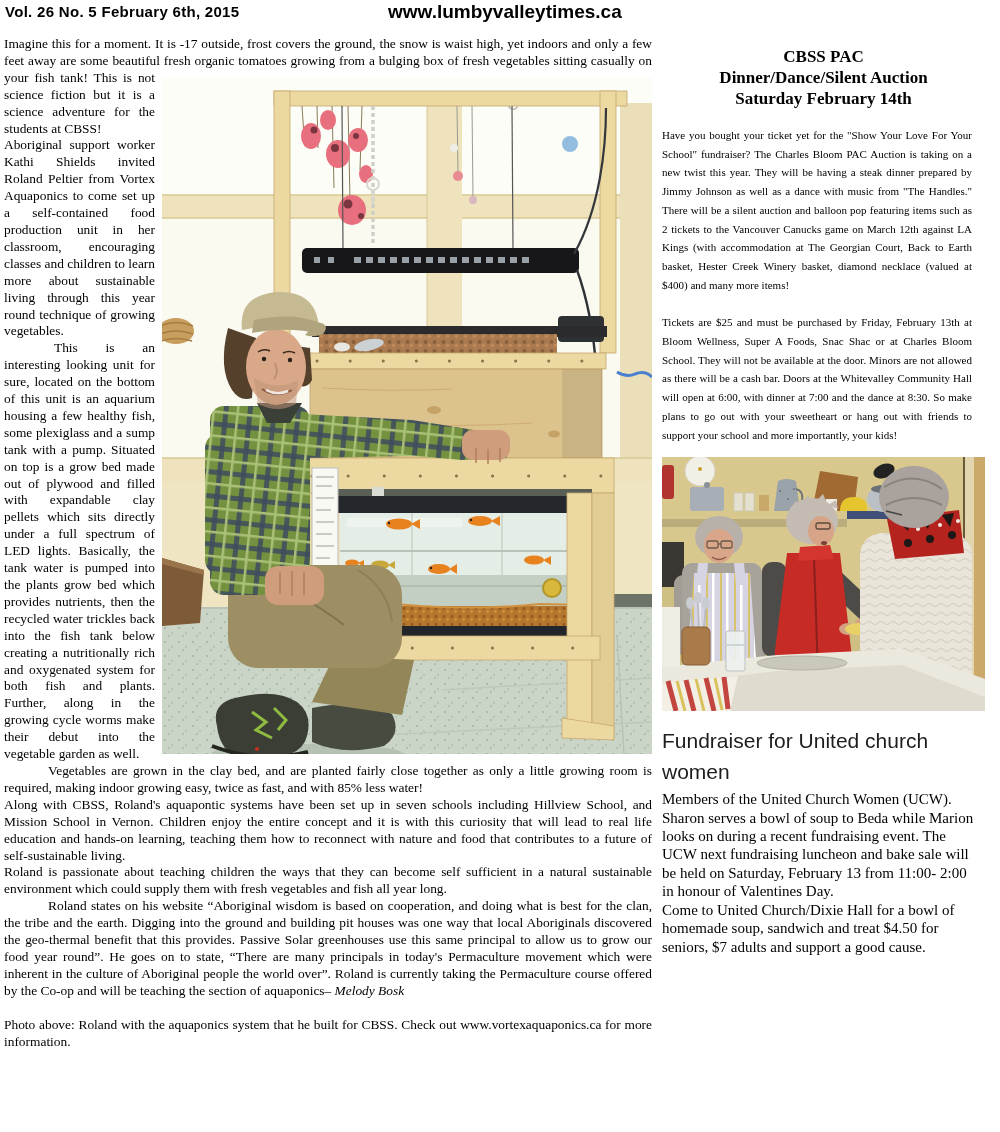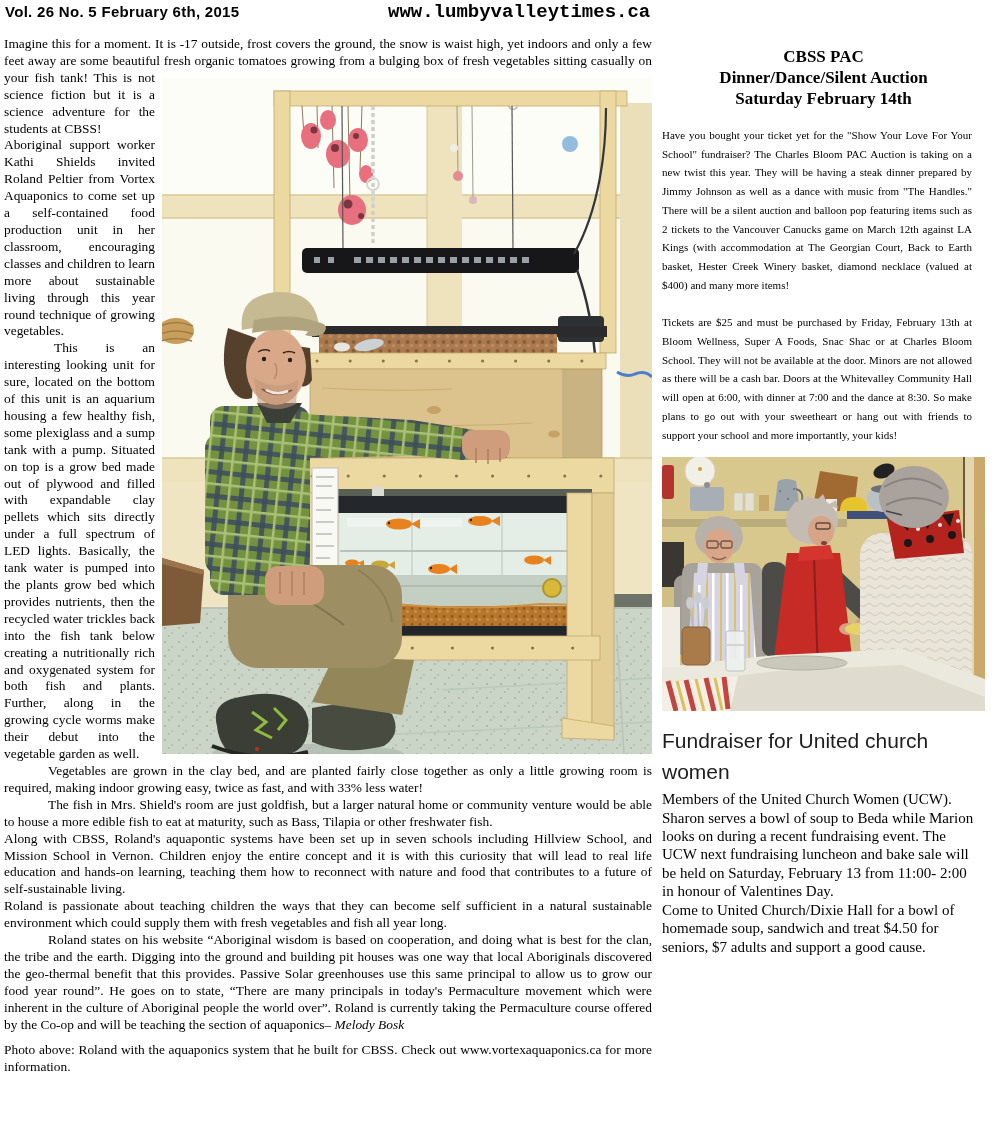--- a/index.html
+++ b/index.html
@@ -1,28 +1,28 @@
 <!DOCTYPE html>
 <html><head>
 <meta charset="utf-8">
 <style>
   html,body{margin:0;padding:0;}
   body{width:1000px;height:1132px;background:#ffffff;position:relative;overflow:hidden;
        font-family:"Liberation Serif",serif;color:#000;}
   .hdr-issue{position:absolute;left:5px;top:3px;font-family:"Liberation Sans",sans-serif;
        font-weight:bold;font-size:15px;letter-spacing:.3px;}
-  .hdr-site{position:absolute;left:388px;top:1px;font-family:Liberation Mono, monospace;
+  .hdr-site{position:absolute;left:388px;top:1px;font-family:Liberation Sans, sans-serif;
        font-weight:bold;font-size:19px;text-align:center;}
   .left-col{position:absolute;left:4px;top:36px;width:648px;}
   .art-title{text-align:center;font-weight:bold;font-size:17.5px;margin:0 0 11px 0;}
   .flow{font-size:13.4px;line-height:16.9px;text-align:justify;}
   .p{display:block;margin:0;}
   .ind{text-indent:44px;}
   .ind2{text-indent:50px;}
-  .caption{margin-top:9px;}
+  .caption{margin-top:17px;}
   .byline-i{font-style:italic;}
   .photo-float{float:right;width:490px;height:676px;margin:8px 0 5px 7px;display:block;}
   .photo-float svg,.kitchen svg{display:block;}
   .right-col{position:absolute;left:662px;top:42px;width:324px;}
   .evt-title{text-align:center;font-weight:bold;font-size:17px;line-height:21px;
        white-space:pre-line;width:315px;margin:4px;}
   .rp{width:310px;font-size:11px;line-height:18.7px;text-align:justify;}
   .rp1{margin-top:17px;}
   .rp2{margin-top:19px;}
   .kitchen{margin-top:13px;width:323px;height:254px;}
@@ -307,22 +307,21 @@
                 <path d="M92 242 q38 -8 64 2 l4 12 q-36 -8 -70 -1 z" fill="#b0a47e"></path>
                 <path d="M155 244 q14 2 6 12 q-10 4 -18 1" fill="#b0a47e"></path>
               </g>
             </g>
           </svg>
         </span>
         <span>sitting casually on your fish tank! This is not science fiction but it is a science adventure for the students at CBSS!</span>
       </span>
       <span class="p">Aboriginal support worker Kathi Shields invited Roland Peltier from Vortex Aquaponics to come set up a self-contained food production unit in her classroom, encouraging classes and children to learn more about sustainable living through this year round technique of growing vegetables.</span>
       <span class="p ind2">This is an interesting looking unit for sure, located on the bottom of this unit is an aquarium housing a few healthy fish, some plexiglass and a sump tank with a pump. Situated on top is a grow bed made out of plywood and filled with expandable clay pellets which sits directly under a full spectrum of LED lights. Basically, the tank water is pumped into the plants grow bed which provides nutrients, then the recycled water trickles back into the fish tank below creating a nutritionally rich and oxygenated system for both fish and plants. Further, along in the growing cycle worms make their debut into the vegetable garden as well.</span>
-      <span class="p ind">Vegetables are grown in the clay bed, and are planted fairly close together as only a little growing room is required, making indoor growing easy, twice as fast, and with 33% less water!</span>
-      <span class="p ind">The fish in Mrs. Shield's room are just goldfish, but a larger natural home or community venture would be able to house a more edible fish to eat at maturity, such as Bass, Tilapia or other freshwater fish.</span>
+      <span class="p ind">Vegetables are grown in the clay bed, and are planted fairly close together as only a little growing room is required, making indoor growing easy, twice as fast, and with 85% less water!</span>
       <span class="p">Along with CBSS, Roland's aquapontic systems have been set up in seven schools including Hillview School, and Mission School in Vernon. Children enjoy the entire concept and it is with this curiosity that will lead to real life education and hands-on learning, teaching them how to reconnect with nature and food that contributes to a future of self-sustainable living.</span>
       <span class="p">Roland is passionate about teaching children the ways that they can become self sufficient in a natural sustainable environment which could supply them with fresh vegetables and fish all year long.</span>
       <span class="p ind"><span>Roland states on his website “Aboriginal wisdom is based on cooperation, and doing what is best for the clan, the tribe and the earth. Digging into the ground and building pit houses was one way that local Aboriginals discovered the geo-thermal benefit that this provides. Passive Solar greenhouses use this same principal to allow us to grow our food year round”. He goes on to state, “There are many principals in today's Permaculture movement which were inherent in the culture of Aboriginal people the world over”.  Roland is currently taking the Permaculture course offered by the Co-op and will be teaching the section of aquaponics–</span> <span class="byline-i">Melody Bosk</span></span>
       <span class="p caption">Photo above: Roland with the aquaponics system that he built for CBSS. Check out www.vortexaquaponics.ca for more information.</span>
     </div>
   </div>
 
   <div class="right-col">
     <div class="evt-title">CBSS PAC
 Dinner/Dance/Silent Auction

